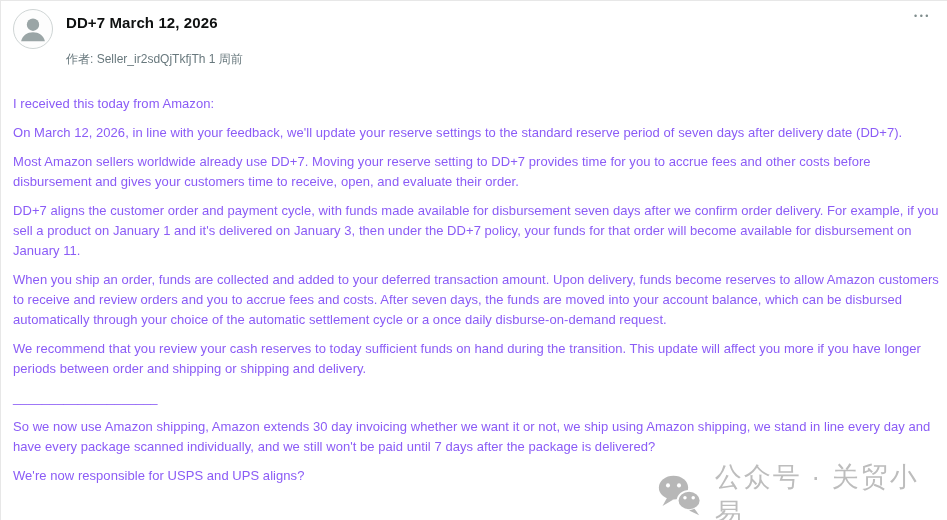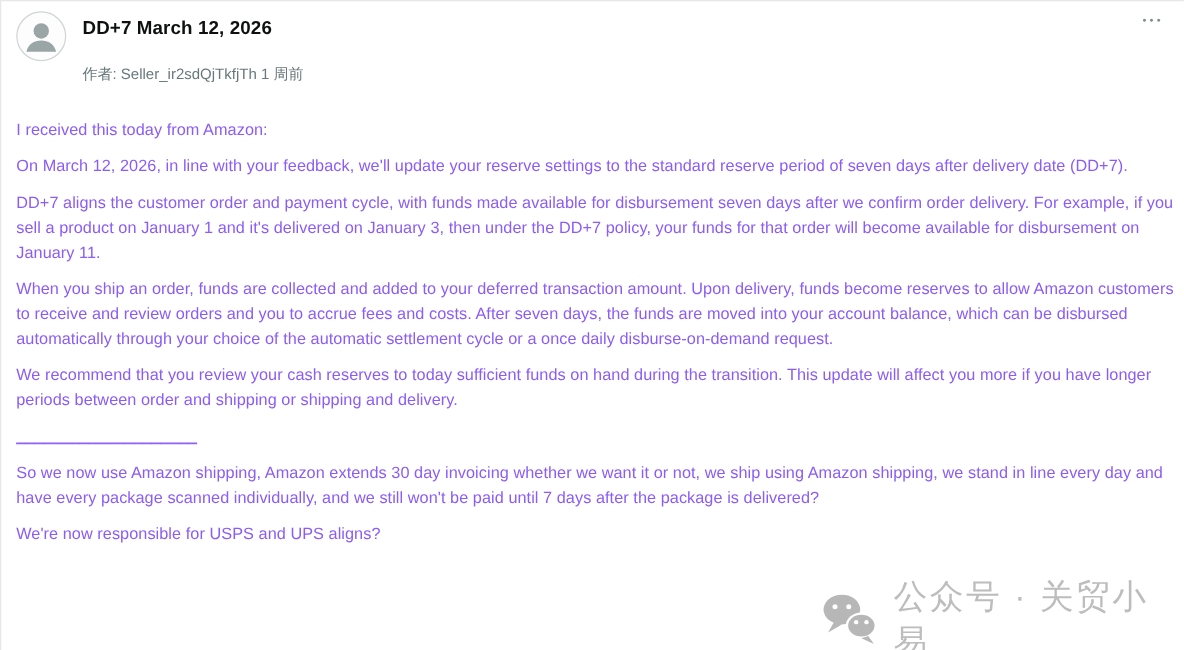--- a/index.html
+++ b/index.html
@@ -31,21 +31,21 @@
     color: #7f8d8d; font-size: 9px; letter-spacing: 2.5px;
     cursor: pointer; line-height: 10px; user-select: none;
   }
 
   
   .post-body { margin-top: 26px; }
   .post-body p {
     font-size: 13px; line-height: 20px; color: #8b5cf6;
     margin-bottom: 9px; letter-spacing: 0.05px;
   }
-  .post-body p.divider-line { letter-spacing: 0; text-decoration: underline; }
+  .post-body p.divider-line { letter-spacing: 0; }
 
   
   .watermark {
     position: absolute; left: 656px; top: 458px;
     display: flex; align-items: center; gap: 12px;
     pointer-events: none;
   }
   .watermark .wm-text {
     font-size: 27px; color: #bdbdbd; letter-spacing: 2px;
     font-family: "Liberation Sans", "DejaVu Sans", sans-serif;
@@ -71,20 +71,21 @@
         <span>1 周前</span>
       </div>
     </div>
   </div>
 
   <div class="menu-dots">•••</div>
 
   <div class="post-body">
     <p>I received this today from Amazon:</p>
     <p>On March 12, 2026, in line with your feedback, we'll update your reserve settings to the standard reserve period of seven days after delivery date (DD+7).</p>
+    <p>Most Amazon sellers worldwide already use DD+7. Moving your reserve setting to DD+7 provides time for you to accrue fees and other costs before disbursement and gives your customers time to receive, open, and evaluate their order.</p>
     <p>DD+7 aligns the customer order and payment cycle, with funds made available for disbursement seven days after we confirm order delivery. For example, if you sell a product on January 1 and it's delivered on January 3, then under the DD+7 policy, your funds for that order will become available for disbursement on January 11.</p>
     <p>When you ship an order, funds are collected and added to your deferred transaction amount. Upon delivery, funds become reserves to allow Amazon customers to receive and review orders and you to accrue fees and costs. After seven days, the funds are moved into your account balance, which can be disbursed automatically through your choice of the automatic settlement cycle or a once daily disburse-on-demand request.</p>
     <p>We recommend that you review your cash reserves to today sufficient funds on hand during the transition. This update will affect you more if you have longer periods between order and shipping or shipping and delivery.</p>
     <p class="divider-line">____________________</p>
     <p>So we now use Amazon shipping, Amazon extends 30 day invoicing whether we want it or not, we ship using Amazon shipping, we stand in line every day and have every package scanned individually, and we still won't be paid until 7 days after the package is delivered?</p>
     <p>We're now responsible for USPS and UPS aligns?</p>
   </div>
 
 </div>
 

